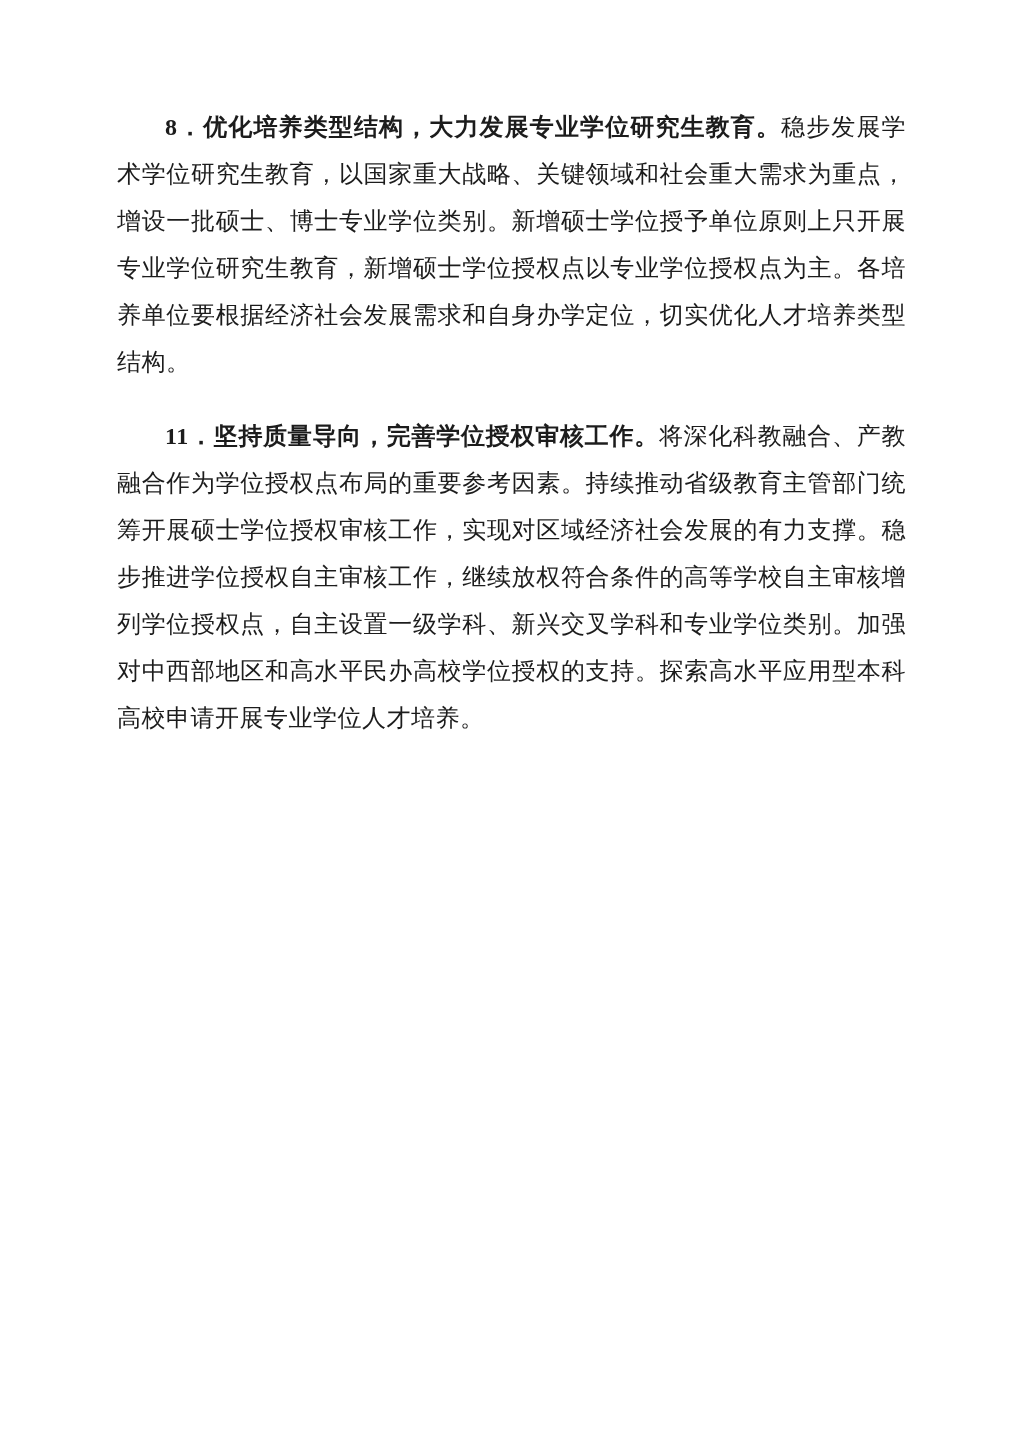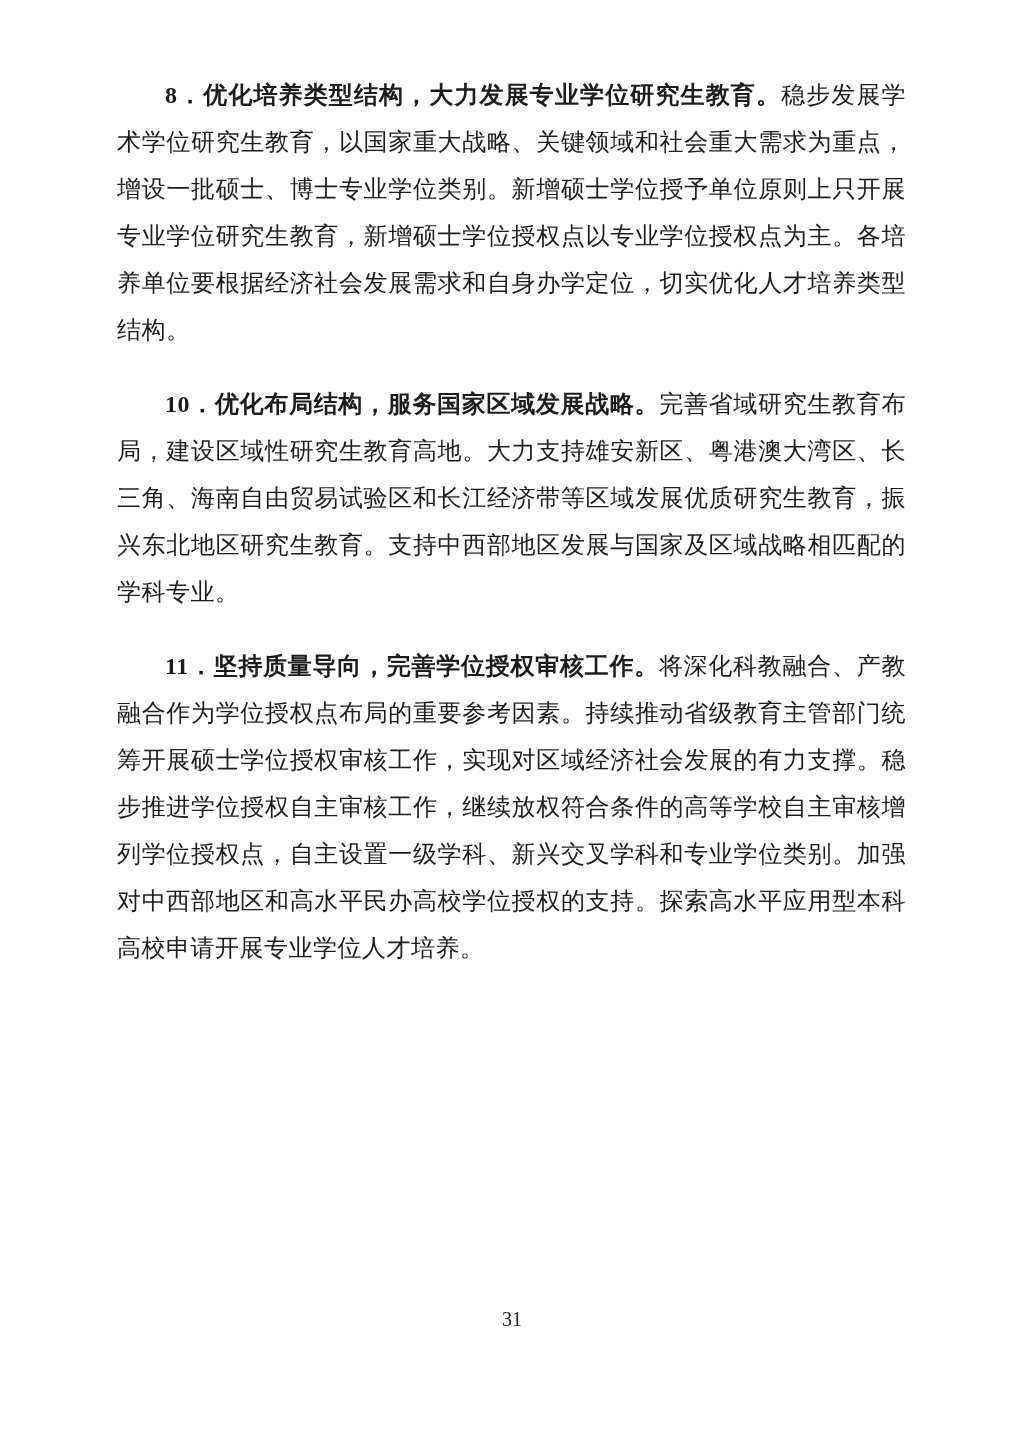--- a/index.html
+++ b/index.html
@@ -6,21 +6,21 @@
     margin: 0;
     padding: 0;
     background: #ffffff;
   }
   .page {
     position: relative;
     width: 1024px;
     height: 1446px;
     background: #ffffff;
     box-sizing: border-box;
-    padding: 72px 118px 0 117px;
+    padding: 104px 118px 0 117px;
     font-family: "Liberation Serif", "DejaVu Serif", serif;
     color: #1c1c1c;
     overflow: hidden;
   }
   .para {
     margin: 0 0 27px 0;
     font-size: 24px;
     line-height: 47px;
     text-align: justify;
     text-justify: inter-ideograph;
@@ -43,19 +43,17 @@
   }
 </style>
 </head>
 <body>
 
 <div class="page">
 
   <p class="para"><span class="lead">8．优化培养类型结构，大力发展专业学位研究生教育。</span><span class="body-text">稳步发展学术学位研究生教育，以国家重大战略、关键领域和社会重大需求为重点，增设一批硕士、博士专业学位类别。新增硕士学位授予单位原则上只开展专业学位研究生教育，新增硕士学位授权点以专业学位授权点为主。各培养单位要根据经济社会发展需求和自身办学定位，切实优化人才培养类型结构。</span></p>
 
 
-  <p class="para"><span class="lead">10．优化布局结构，服务国家区域发展战略。</span><span class="body-text">完善省域研究生教育布局，建设区域性研究生教育高地。大力支持雄安新区、粤港澳大湾区、长三角、海南自由贸易试验区和长江经济带等区域发展优质研究生教育，振兴东北地区研究生教育。支持中西部地区发展与国家及区域战略相匹配的学科专业。</span></p>
 
   <p class="para"><span class="lead">11．坚持质量导向，完善学位授权审核工作。</span><span class="body-text">将深化科教融合、产教融合作为学位授权点布局的重要参考因素。持续推动省级教育主管部门统筹开展硕士学位授权审核工作，实现对区域经济社会发展的有力支撑。稳步推进学位授权自主审核工作，继续放权符合条件的高等学校自主审核增列学位授权点，自主设置一级学科、新兴交叉学科和专业学位类别。加强对中西部地区和高水平民办高校学位授权的支持。探索高水平应用型本科高校申请开展专业学位人才培养。</span></p>
 
-  <div class="page-number">31</div>
 
 </div>
 
 </body></html>

